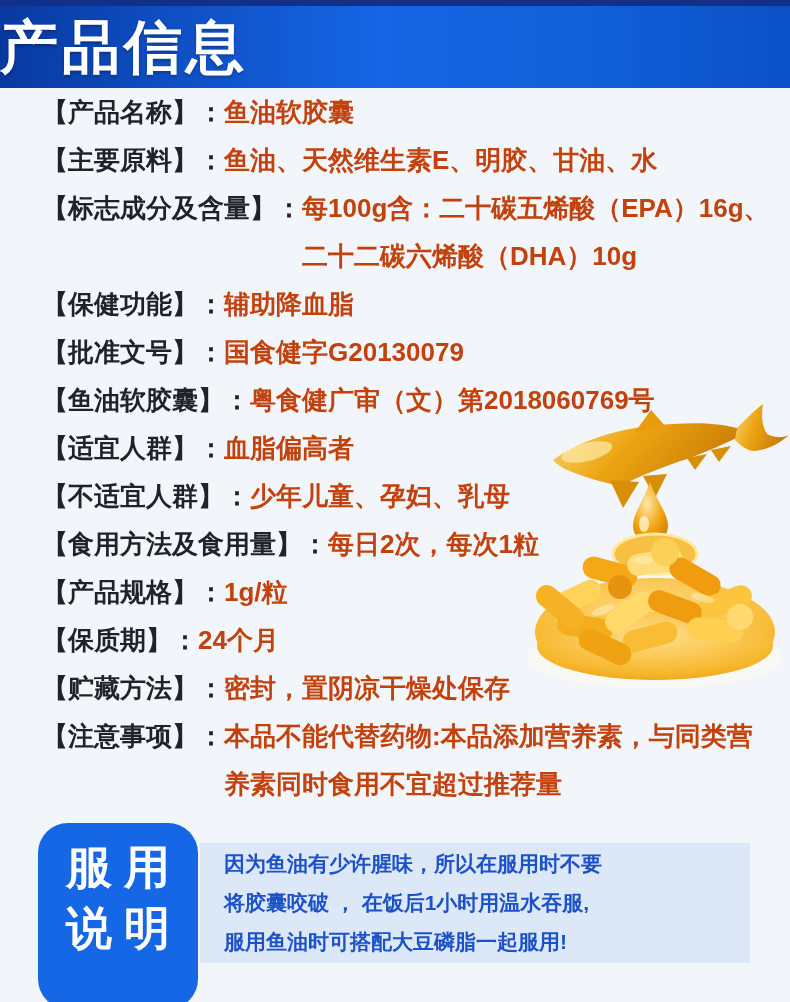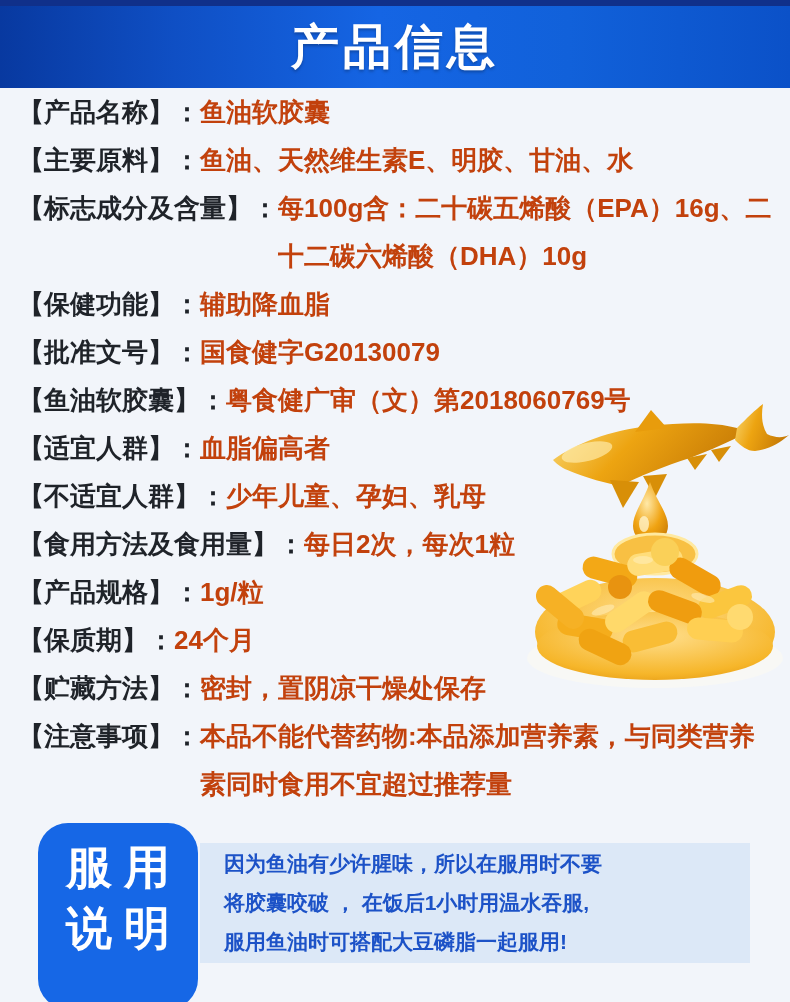--- a/index.html
+++ b/index.html
@@ -28,42 +28,43 @@
     position: absolute;
     top: 0; left: 0;
     width: 100%;
     height: 6px;
     background: #10308a;
   }
   .banner h1 {
     position: absolute;
     top: 8px;
     width: 100%;
-    text-align: center;
+    text-align: left;
     color: #ffffff;
-    font-size: 48px;
+    font-size: 58px;
     font-weight: 800;
     letter-spacing: 4px;
     line-height: 78px;
     text-shadow: 0 2px 3px rgba(0,0,0,0.25);
   }
 
   
   .specs {
     position: absolute;
     top: 88px;
     left: 0;
     width: 790px;
     padding: 0 16px 0 18px;
   }
   .row {
     display: flex;
     align-items: flex-start;
     font-size: 26px;
     line-height: 48px;
+    margin-left: 24px;
   }
   .row .lbl {
     font-weight: 800;
     color: #1f2329;
     white-space: nowrap;
   }
   .row .val {
     flex: 1;
     font-weight: 600;
     color: #c2410c;

